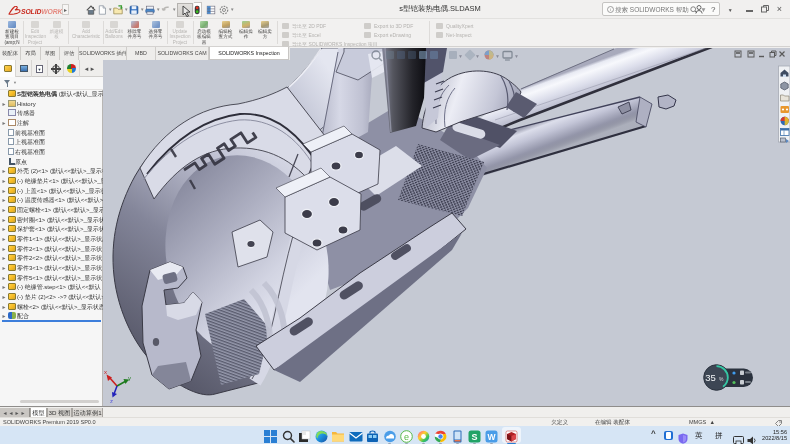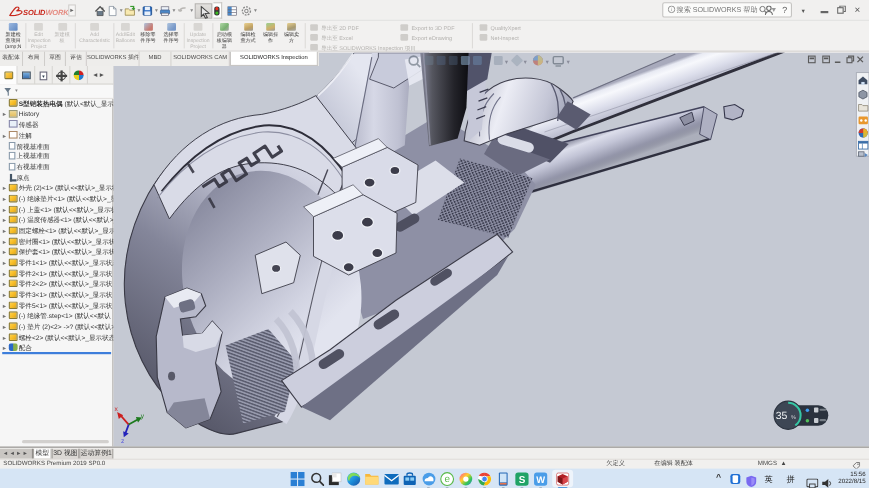--- a/index.html
+++ b/index.html
@@ -49,20 +49,21 @@
 #taskbar{left:0;top:426px;width:790px;height:18px;background:#d6e5f5}
 .tbi{position:absolute;top:2px;width:14px;height:14px}
 </style></head>
 <body>
 <div id="app">
 
 <div class="abs" id="title"></div>
 <div class="abs" id="logo"><svg width="13" height="9" viewBox="0 0 13 9" style="vertical-align:-1px">
         <path d="M1,8 Q7,-2 9,1 Q10,2 7,4 Q12,3 12,5 Q12,7 6,8 Q2,8.5 1,8z" fill="none" stroke="#c8271c" stroke-width="1.1"></path>
       </svg>SOLID<span class="w">WORKS</span></div>
+<div class="abs" id="doctitle">s型铠装热电偶.SLDASM</div>
 <div class="abs" style="left:62px;top:4px;width:7px;height:11px;border:1px solid #d0cecb;background:#f6f5f4;font-size:5px;color:#666;text-align:center;line-height:11px">►</div>
 <div class="abs qat" style="left:86px">
 <svg class="qi" viewBox="0 0 13 13">
         <path d="M1,7 L6.5,1.5 L12,7" fill="none" stroke="#555" stroke-width="1.6"></path>
         <path d="M3,6.5 V12 H10 V6.5" fill="#6b7b8a" stroke="#555" stroke-width="1"></path>
         <rect x="8.5" y="2.5" width="1.8" height="3" fill="#555"></rect>
       </svg>
 <svg class="qi" viewBox="0 0 13 13">
         <path d="M3,1 H8 L11,4 V12 H3z" fill="#fdfdfd" stroke="#8a94a0" stroke-width="1"></path>
         <path d="M8,1 L8,4 L11,4" fill="none" stroke="#8a94a0" stroke-width="1"></path>

